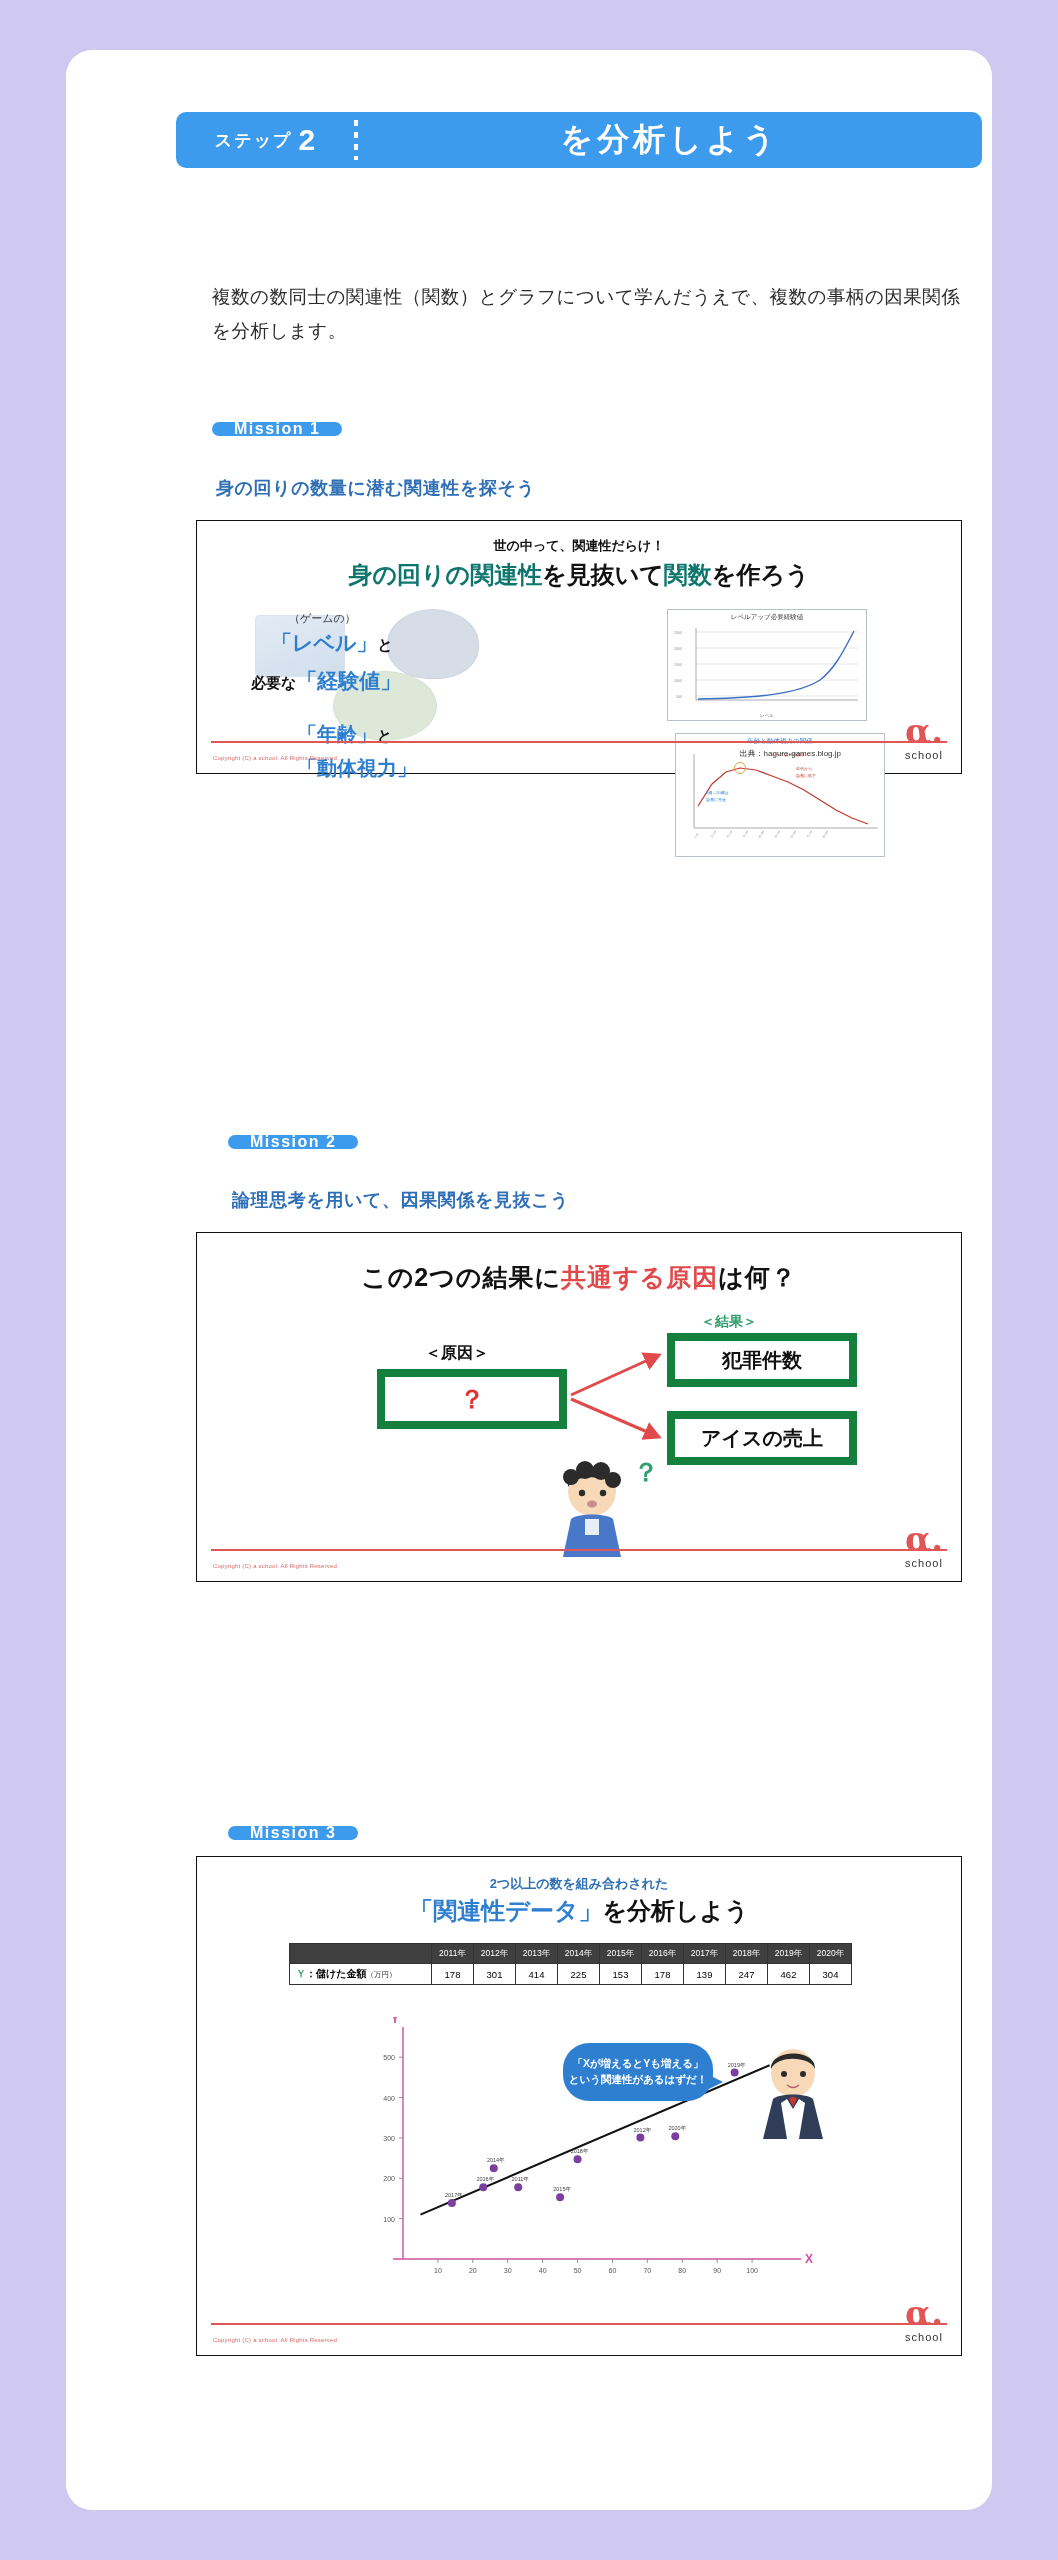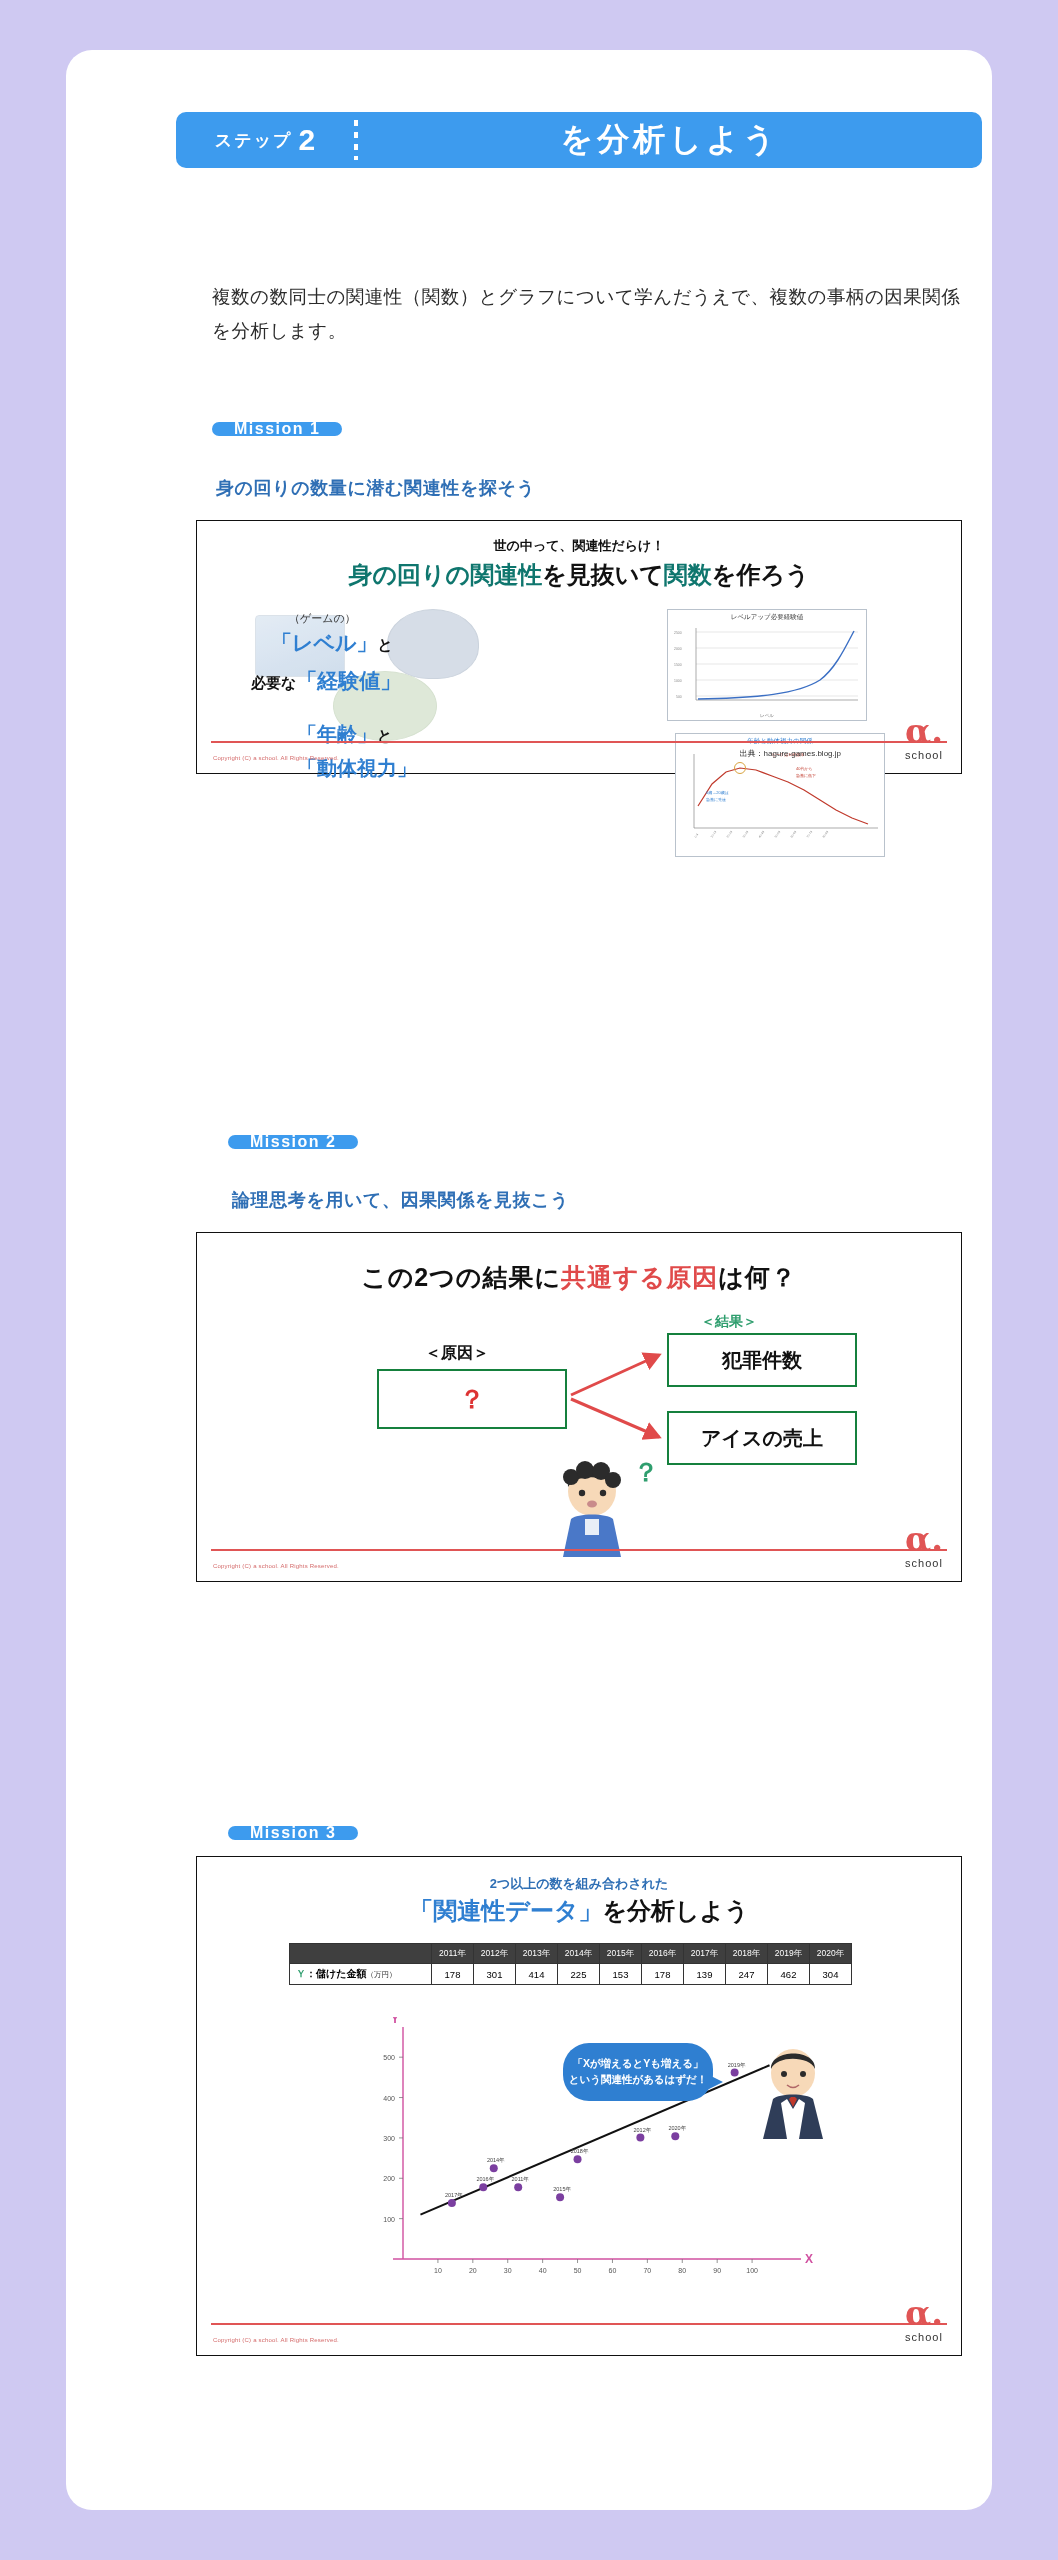--- a/index.html
+++ b/index.html
@@ -212,21 +212,21 @@
     font-size: 25px; font-weight: bold; color: #111; letter-spacing: 1px;
   }
   .s2-title .red { color: #e04a4a; }
   .s2-cause-label {
     position: absolute; left: 228px; top: 110px; font-size: 16px; font-weight: bold; color: #111;
   }
   .s2-result-label {
     position: absolute; left: 504px; top: 80px; font-size: 14px; font-weight: bold; color: #2f9e6e;
   }
   .s2-box {
-    position: absolute; border: 2px solid #15803d; background: #fff;
+    position: absolute; border: 8px solid #15803d; background: #fff;
     display: flex; align-items: center; justify-content: center;
     font-weight: bold; color: #111;
   }
   #s2-qbox { left: 180px; top: 136px; width: 190px; height: 60px; font-size: 26px; color: #d33; }
   #s2-crime { left: 470px; top: 100px; width: 190px; height: 54px; font-size: 20px; }
   #s2-ice { left: 470px; top: 178px; width: 190px; height: 54px; font-size: 20px; }
   .s2-person { position: absolute; left: 352px; top: 228px; width: 86px; height: 96px; }
   .s2-qmark { position: absolute; left: 436px; top: 222px; font-size: 26px; color: #2f9e6e; font-weight: bold; }
 
   

